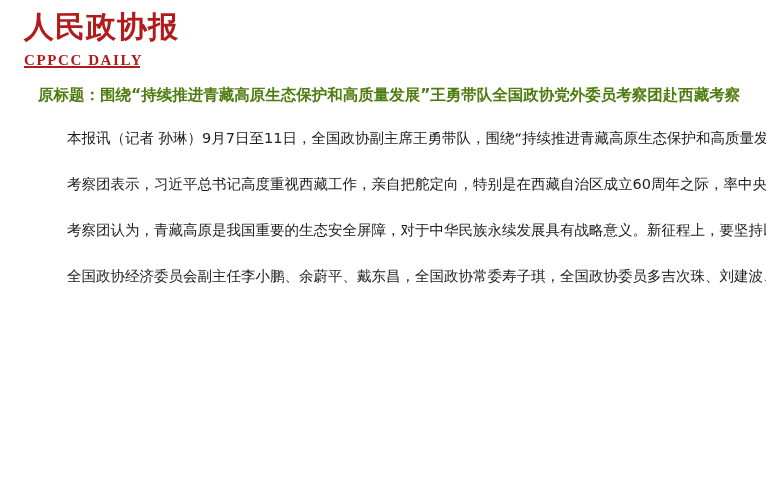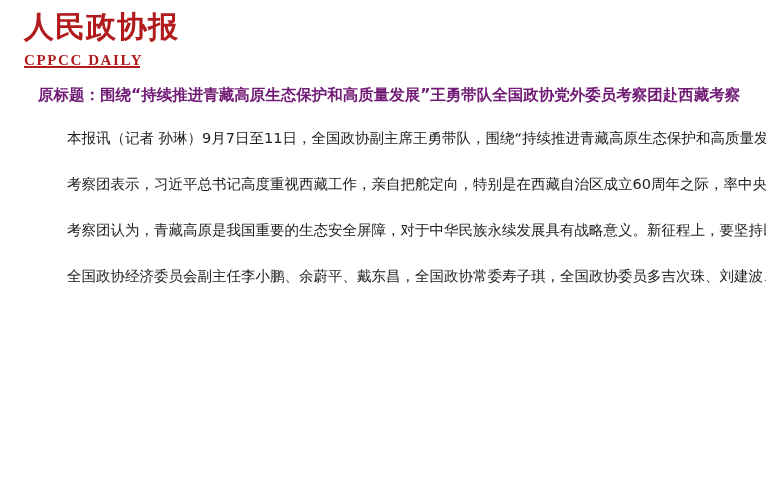--- a/index.html
+++ b/index.html
@@ -59,21 +59,21 @@
     position: absolute;
     left: 38px;
     top: 84px;
     width: 728px;
   }
   .headline {
     font-family: "DejaVu Sans", "Liberation Sans", sans-serif;
     font-weight: bold;
     font-size: 15.5px;
     line-height: 1.5;
-    color: #701a75;
+    color: #4d7c0f;
     white-space: nowrap;
     overflow: hidden;
   }
   .body-block {
     margin-top: 16px;
   }
   p.para {
     margin: 0 0 16px 0;
     font-size: 14.5px;
     line-height: 30px;

